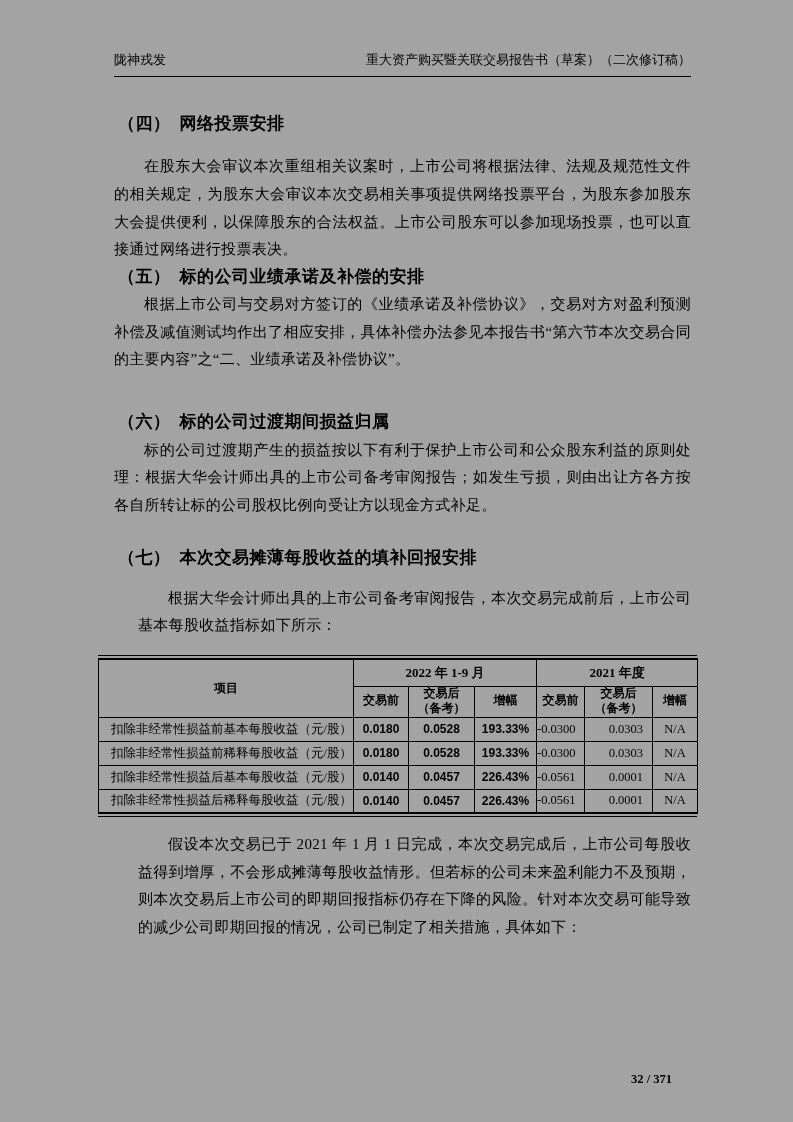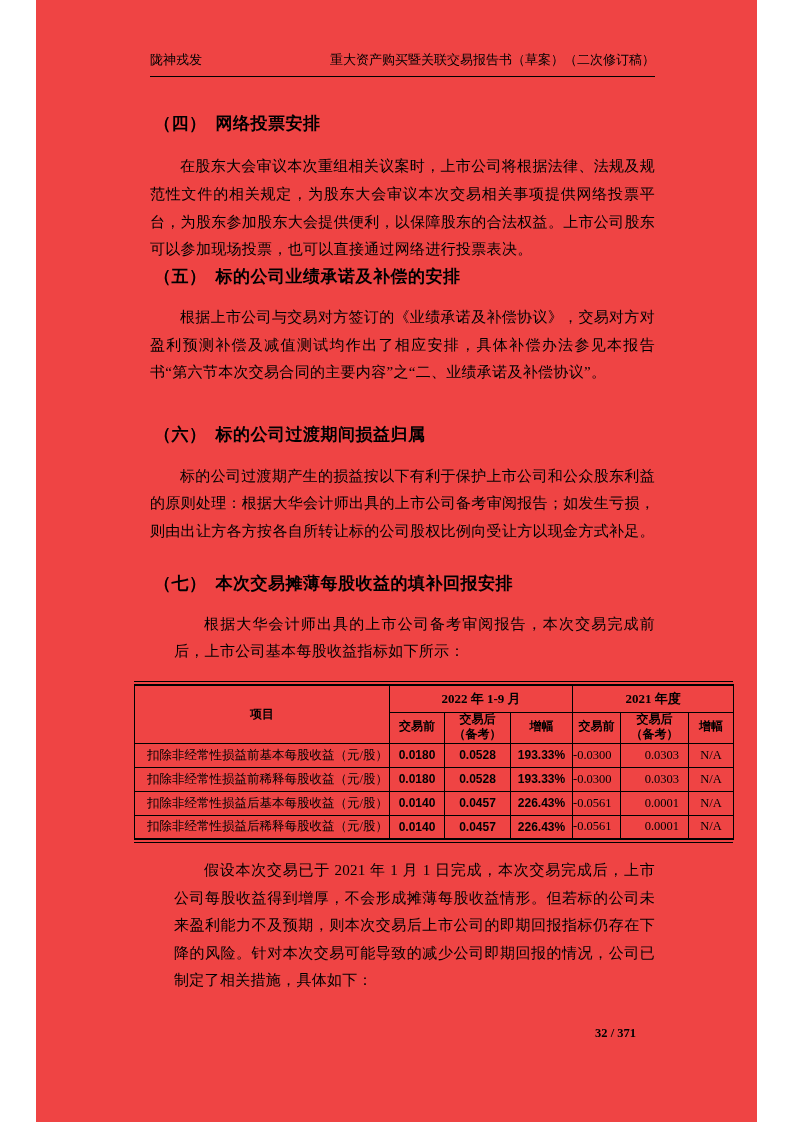--- a/index.html
+++ b/index.html
@@ -1,20 +1,20 @@
 <!DOCTYPE html>
 <html><head>
 <meta charset="utf-8">
 <style>
   * { margin:0; padding:0; box-sizing:border-box; }
   html,body { background:#ffffff; }
   .page {
     position:relative;
-    width:721px; height:1122px;
-    background:#ef4444;
+    width:793px; height:1122px;
+    background:#a3a3a3;
     color:#000;
     font-family:"Liberation Serif","DejaVu Serif",serif;
     overflow:hidden;
     margin:0 auto;
   }
   .doc-header {
     display:flex;
     justify-content:space-between;
     align-items:flex-end;
     margin:52px 102px 0 114px;
@@ -38,21 +38,21 @@
     line-height:1.84;
     text-align:justify;
     text-indent:2em;
     letter-spacing:0.3px;
   }
   .mt-h4 { margin-top:34px; }
   .mt-h5 { }
   .mt-h6 { margin-top:35px; }
   .mt-h7 { margin-top:26px; }
   .mt-p4 { margin-top:17px; }
-  .mt-p  { margin-top:15px; }
+  .mt-p  { margin-top:2px; }
   .mt-p7 { margin-top:14px;margin-left:24px; }
 
   .table-wrap {
     margin:15px 0 0 -16px;
     width:599px;
     border-top:1px solid #000;
     border-bottom:1px solid #000;
   }
   table.eps {
     width:100%;
@@ -97,21 +97,21 @@
     font-size:12.5px;
     text-align:right;
     padding-right:9px;
   }
   td.na {
     font-size:12.5px;
     text-align:center;
   }
   .page-num {
     position:absolute;
-    top:1026px;
+    top:1072px;
     right:121px;
     font-size:12.5px;
     font-weight:bold;
   }
 </style>
 </head>
 <body>
 
 <div class="page">
 

